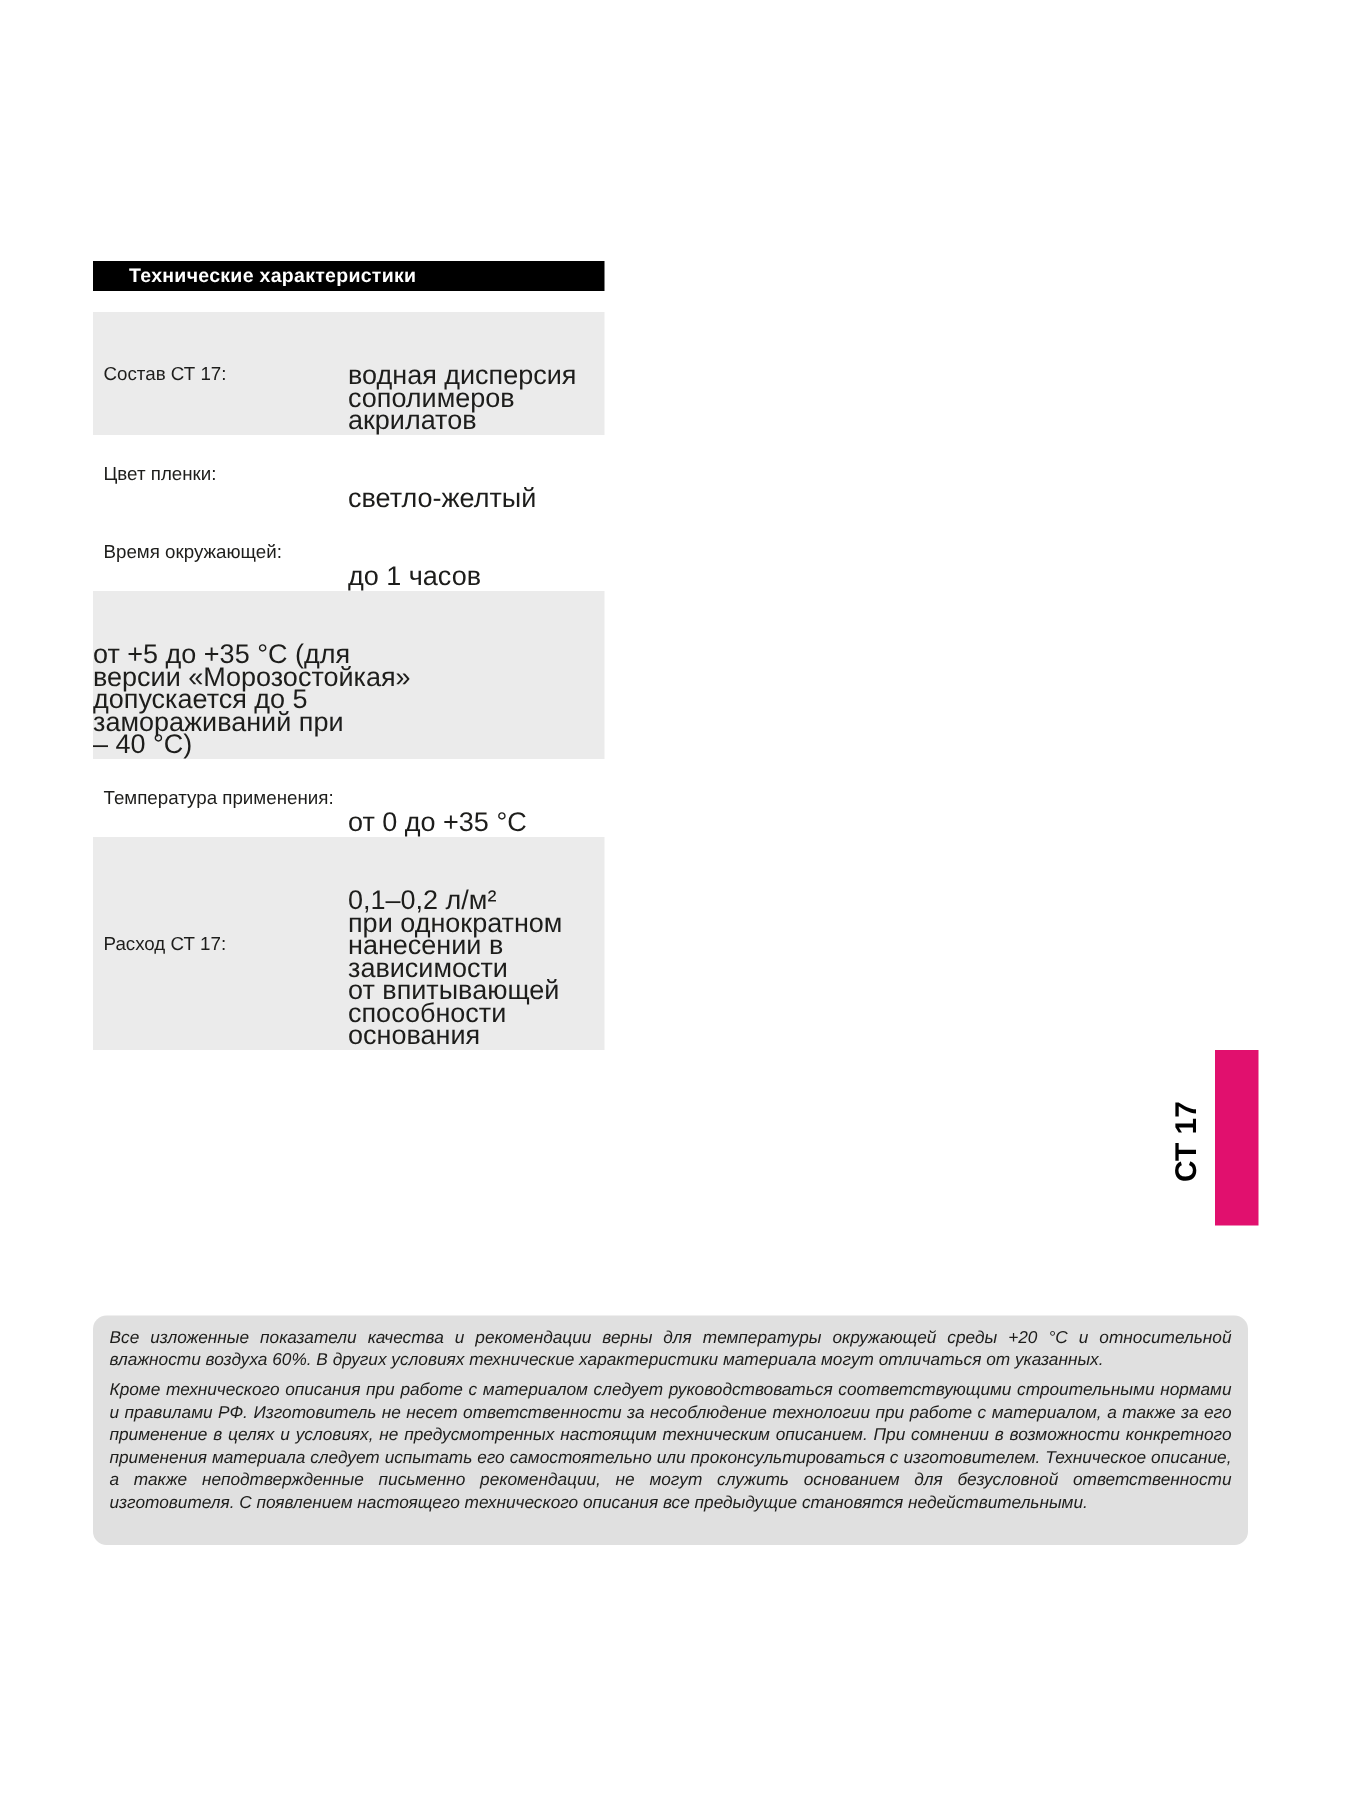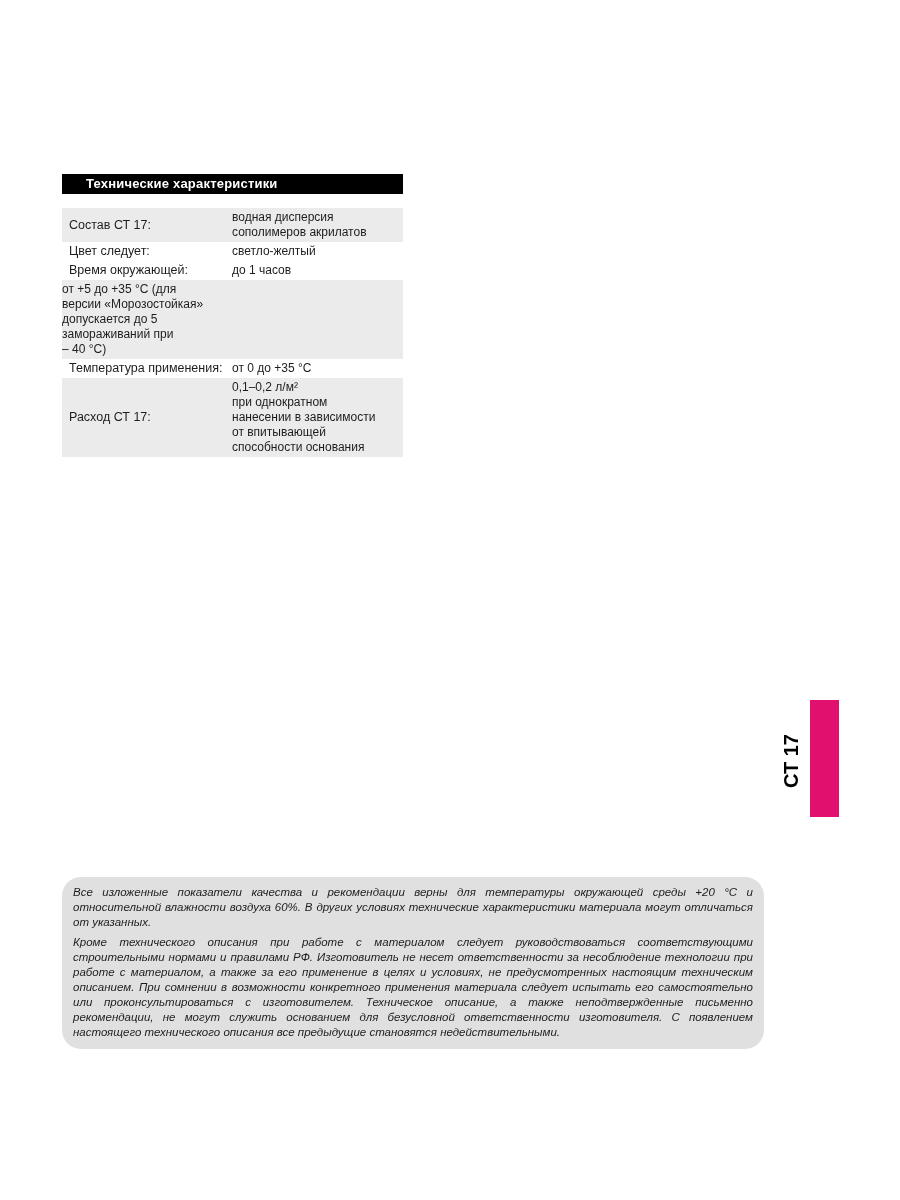--- a/index.html
+++ b/index.html
@@ -29,39 +29,40 @@
     width:170px;box-sizing:border-box;
     padding:2px 4px 2px 7px;
     display:flex;align-items:center;
     font-size:12.5px;line-height:15px;
     white-space:pre-line;
   }
   .tvalue{
     flex:1;box-sizing:border-box;
     padding:2px 4px 2px 0;
     display:flex;align-items:center;
-    font-size:12px;line-height:15px;
+    font-size:18px;line-height:15px;
     white-space:pre-line;
+    margin-top:33px;
   }
   
   .side-label{
     position:absolute;left:741px;top:749px;width:100px;height:24px;
     transform:rotate(-90deg);
     text-align:center;
     font-size:20px;font-weight:bold;color:#000000;
     line-height:24px;
   }
   .side-bar{
     position:absolute;left:810px;top:700px;width:29px;height:117px;
     background:#e1106e;
   }
   
   .disclaimer{
-    position:absolute;left:62px;top:877px;width:702px;min-height:153px;
-    background:#e0e0e0;border-radius:19px;
+    position:absolute;left:62px;top:877px;width:770px;min-height:153px;
+    background:#e0e0e0;border-radius:9px;
     box-sizing:border-box;
     padding:8px 11px 9px 11px;
     font-size:11.5px;font-style:italic;line-height:15px;
     text-align:justify;
     color:#1d1d1b;
   }
   .disclaimer p{margin:0;}
   .disclaimer p + p{margin-top:5px;}
 </style>
 </head>
@@ -73,21 +74,21 @@
     <span>Технические характеристики</span>
   </div>
 
   <div class="tech-table">
       <div class="trow shaded">
         <div class="tlabel">Состав СТ 17:</div>
         <div class="tvalue">водная дисперсия
 сополимеров акрилатов</div>
       </div>
       <div class="trow">
-        <div class="tlabel">Цвет следует:</div>
+        <div class="tlabel">Цвет пленки:</div>
         <div class="tvalue">светло-желтый</div>
       </div>
       <div class="trow">
         <div class="tlabel">Время окружающей:</div>
         <div class="tvalue">до 1 часов</div>
       </div>
       <div class="trow shaded">
         <div class="tvalue">от +5 до +35 °C (для
 версии «Морозостойкая»
 допускается до 5

